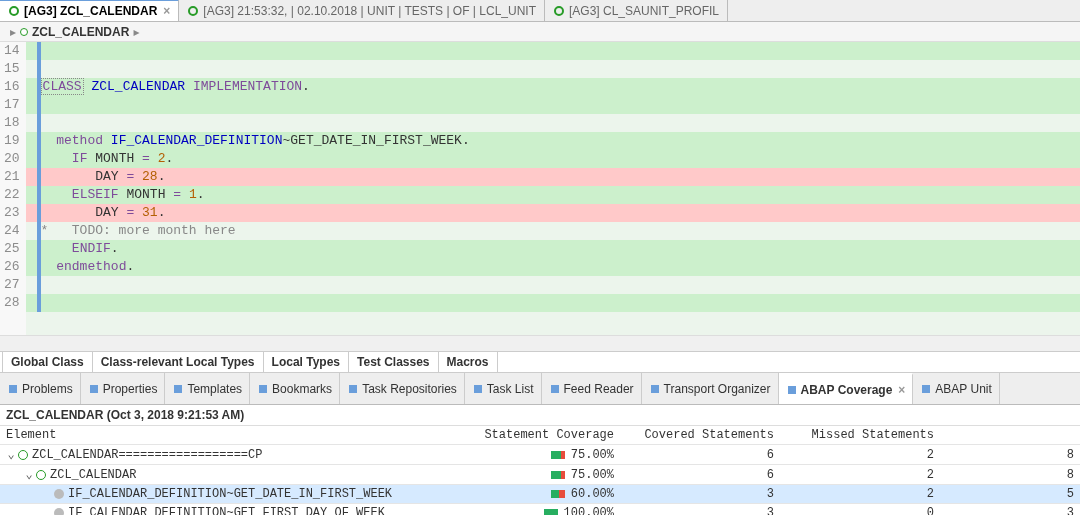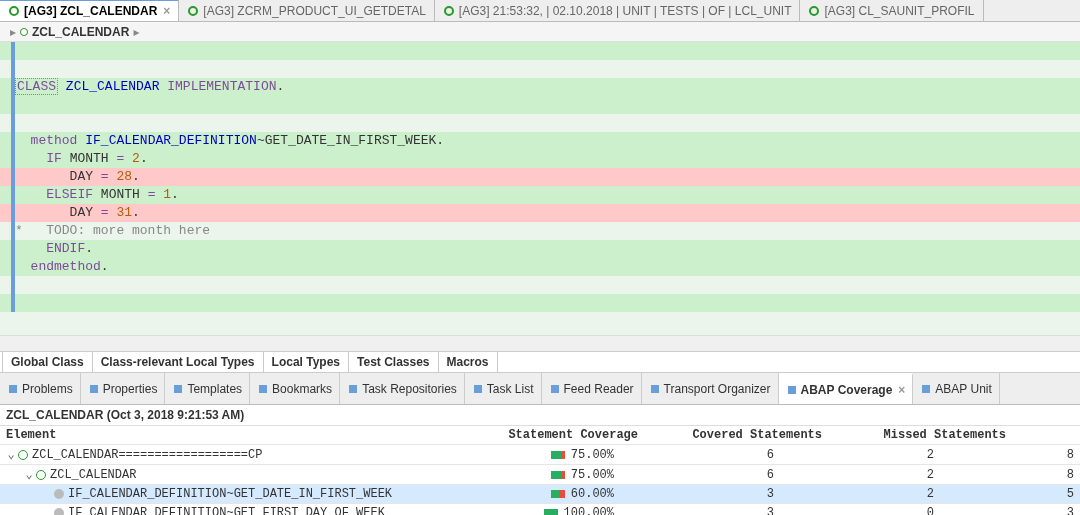--- a/index.html
+++ b/index.html
@@ -39,21 +39,21 @@
 
   .views-bar { display: flex; background: #eee; border-bottom: 1px solid #bbb; height: 32px; font-family: Arial, sans-serif; font-size: 12px; overflow: hidden; }
   .view-tab { display: flex; align-items: center; padding: 2px 7px; border-right: 1px solid #ccc; cursor: pointer; white-space: nowrap; }
   .view-tab.active { background: #fff; font-weight: bold; border-top: 2px solid #fff; }
   .view-ico { width: 12px; height: 12px; margin-right: 3px; }
 
   .cov-header { font-family: Arial, sans-serif; font-size: 12px; font-weight: bold; padding: 3px 6px; background: #fff; border-bottom: 1px solid #ddd; }
 
   .table { font-family: "Courier New", monospace; font-size: 12px; width: 100%; }
   .thead, .trow { display: flex; border-bottom: 1px solid #e5e5e5; }
-  .thead { font-weight: bold; background: #fff; gap: 24px; }
+  .thead { font-weight: normal; background: #fff; }
   .thead .cell, .trow .cell { padding: 2px 6px; display: flex; align-items: center; }
   .c-elem { flex: 0 0 440px; }
   .c-stmt { flex: 0 0 180px; justify-content: flex-end; }
   .c-cov  { flex: 0 0 160px; justify-content: flex-end; }
   .c-miss { flex: 0 0 160px; justify-content: flex-end; }
   .c-tot  { flex: 1; justify-content: flex-end; padding-right: 10px; }
   .trow.sel-row { background: #d6eaff; }
   .twisty { display: inline-block; width: 10px; text-align: center; margin-right: 2px; color: #555; }
   .node-ico { width: 10px; height: 10px; border-radius: 50%; margin-right: 4px; display: inline-block; }
   .node-ico.cls2 { border: 1px solid #279b27; background: #fff; }
@@ -73,44 +73,55 @@
       <svg class="tab-ico" viewBox="0 0 12 12">
         <circle cx="6" cy="6" r="4" class="ico-circle-green"></circle>
       </svg>
       <span>[AG3] ZCL_CALENDAR</span>
       <span class="tab-close">×</span>
     </div>
     <div class="tab">
       <svg class="tab-ico" viewBox="0 0 12 12">
         <circle cx="6" cy="6" r="4" class="ico-circle-green"></circle>
       </svg>
-      <span>[AG3] ZCRM_PRODUCT_UI_GETDETAL</span>
-    </div>
-    <div class="tab">
-      <svg class="tab-ico" viewBox="0 0 12 12">
-        <circle cx="6" cy="6" r="4" class="ico-circle-green"></circle>
-      </svg>
       <span>[AG3] 21:53:32, | 02.10.2018 | UNIT | TESTS | OF | LCL_UNIT</span>
     </div>
     <div class="tab">
       <svg class="tab-ico" viewBox="0 0 12 12">
         <circle cx="6" cy="6" r="4" class="ico-circle-green"></circle>
       </svg>
       <span>[AG3] CL_SAUNIT_PROFIL</span>
     </div>
   </div>
 
 <div class="breadcrumb">
   <span class="tri">▸</span>
   <span class="gdot"></span>
   <b>ZCL_CALENDAR</b>
   <span class="tri">▸</span>
 </div>
 
 <div class="editor">
+  <div class="gutter" id="gutter">
+      <div class="ln">14</div>
+      <div class="ln">15</div>
+      <div class="ln">16</div>
+      <div class="ln">17</div>
+      <div class="ln">18</div>
+      <div class="ln">19</div>
+      <div class="ln">20</div>
+      <div class="ln">21</div>
+      <div class="ln">22</div>
+      <div class="ln">23</div>
+      <div class="ln">24</div>
+      <div class="ln">25</div>
+      <div class="ln">26</div>
+      <div class="ln">27</div>
+      <div class="ln">28</div>
+    </div>
   <div class="code" id="code-area">
       <div class="line cov-green"><span class="indent-bar bar-blue2"></span><span></span></div>
       <div class="line cov-none"><span class="indent-bar bar-blue2"></span><span></span></div>
       <div class="line cov-green"><span class="indent-bar bar-blue2"></span><span class="sel kw">CLASS</span><span> </span><span class="cls">ZCL_CALENDAR</span><span> </span><span class="kw">IMPLEMENTATION</span><span>.</span></div>
       <div class="line cov-green"><span class="indent-bar bar-blue2"></span><span></span></div>
       <div class="line cov-none"><span class="indent-bar bar-blue2"></span><span></span></div>
       <div class="line cov-green"><span class="indent-bar bar-blue2"></span><span>  </span><span class="kw">method</span><span> </span><span class="cls">IF_CALENDAR_DEFINITION</span><span>~GET_DATE_IN_FIRST_WEEK.</span></div>
       <div class="line cov-green"><span class="indent-bar bar-blue2"></span><span>    </span><span class="kw">IF</span><span> MONTH </span><span class="kw">=</span><span> </span><span class="num">2</span><span>.</span></div>
       <div class="line cov-red"><span class="indent-bar bar-blue2"></span><span>       DAY </span><span class="kw">=</span><span> </span><span class="num">28</span><span>.</span></div>
       <div class="line cov-green"><span class="indent-bar bar-blue2"></span><span>    </span><span class="kw">ELSEIF</span><span> MONTH </span><span class="kw">=</span><span> </span><span class="num">1</span><span>.</span></div>

